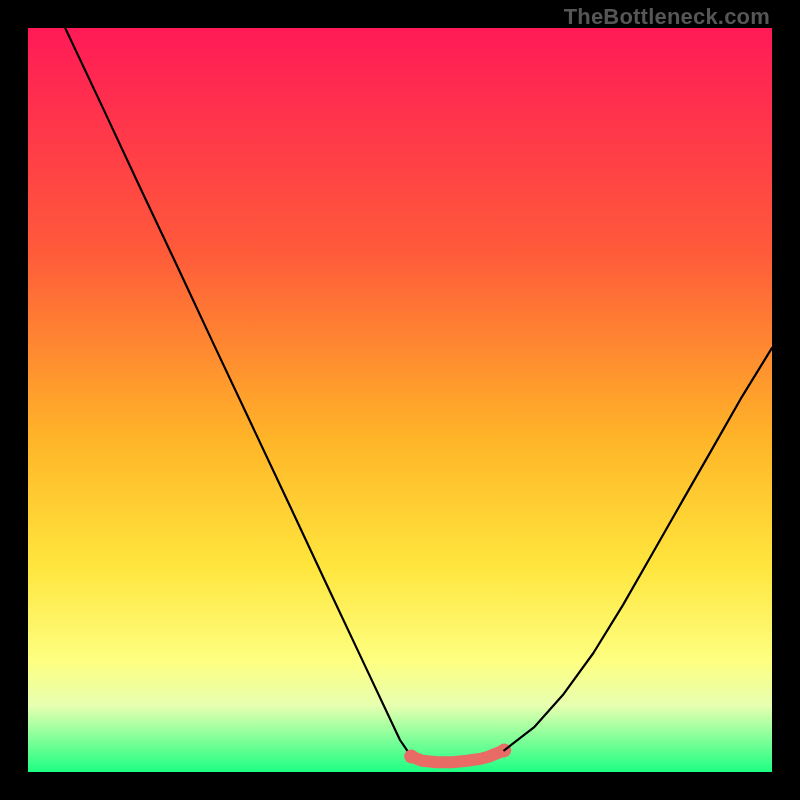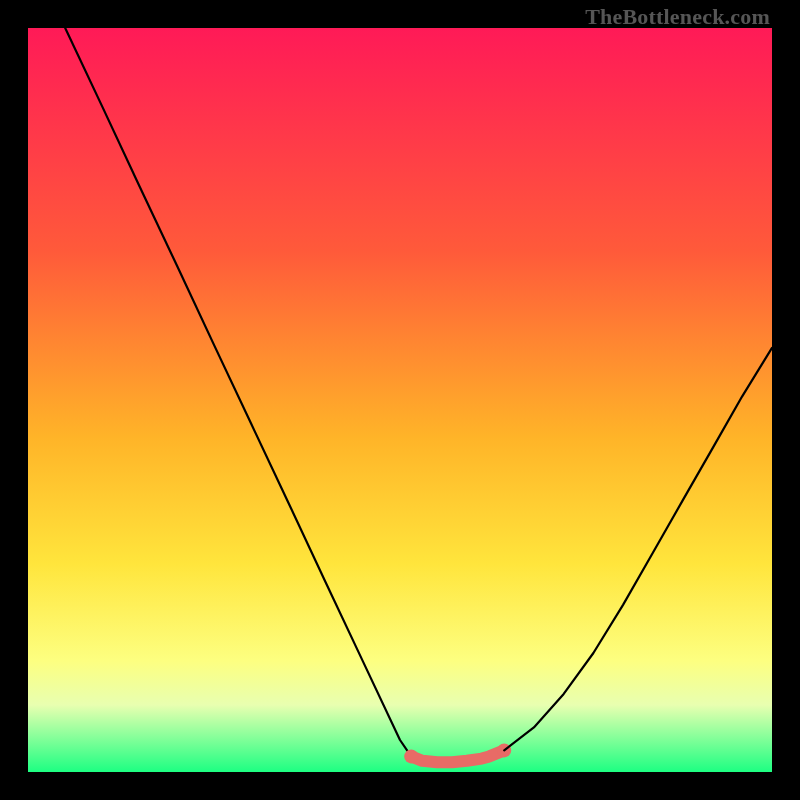--- a/index.html
+++ b/index.html
@@ -15,21 +15,21 @@
     left: 28px;
     top: 28px;
     width: 744px;
     height: 744px;
     background: #000;
   }
   .watermark {
     position: absolute;
     top: 4px;
     right: 30px;
-    font-family: Liberation Serif, serif;
+    font-family: Liberation Sans, sans-serif;
     font-size: 22px;
     font-weight: 600;
     color: #565656;
     letter-spacing: 0.2px;
     z-index: 20;
   }
   svg {
     display: block;
   }
 </style>

